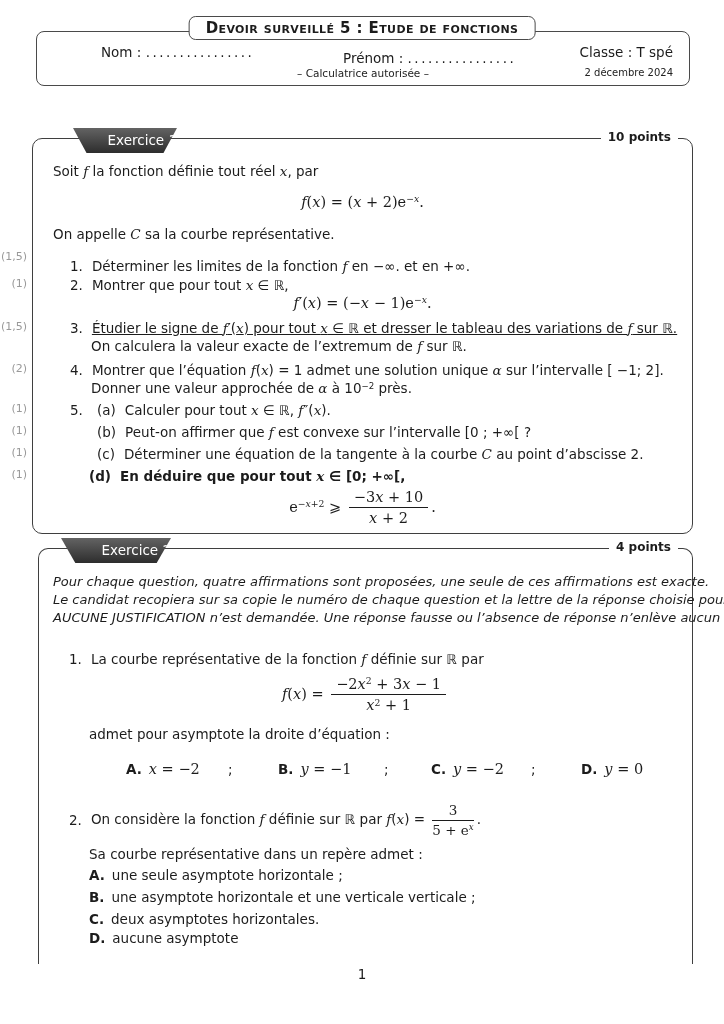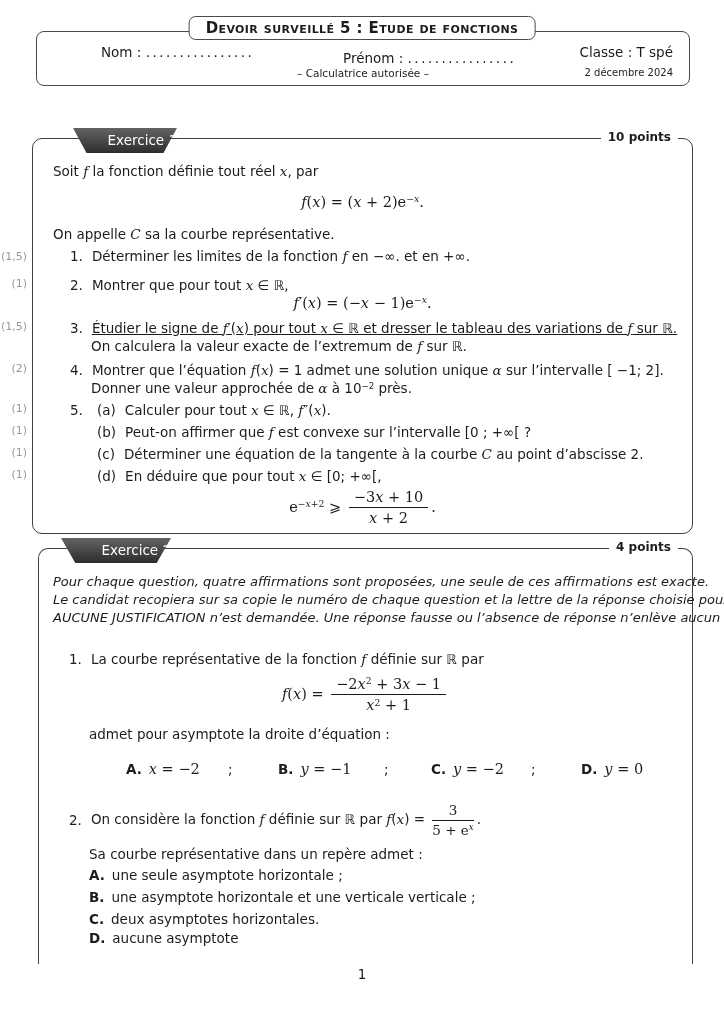--- a/index.html
+++ b/index.html
@@ -87,21 +87,21 @@
   <div class="mark" style="top:468px;">(1)</div>
 
   <div class="exo-box" id="ex1">
     <div class="tab">Exercice 1</div>
     <div class="points">10 points</div>
 
     <div class="line" style="left:20px; top:24px;">Soit <span class="mi">f</span> la fonction définie tout réel <span class="mi">x</span>, par</div>
     <div class="formula" style="top:55px;"><span class="mi">f</span>(<span class="mi">x</span>) = (<span class="mi">x</span> + 2)e<sup>−<span class="mi">x</span></sup>.</div>
     <div class="line" style="left:20px; top:87px;">On appelle <span class="mi">C</span> sa la courbe représentative.</div>
 
-    <div class="line" style="left:37px; top:109px;">
+    <div class="line" style="left:37px; top:119px;">
       <span class="qnum">1.</span><span>Déterminer les limites de la fonction <span class="mi">f</span> en −∞. et en +∞.</span>
     </div>
 
     <div class="line" style="left:37px; top:138px;">
       <span class="qnum">2.</span><span>Montrer que pour tout <span class="mi">x</span> ∈ ℝ,</span>
     </div>
     <div class="formula" style="top:156px;"><span class="mi">f</span>′(<span class="mi">x</span>) = (−<span class="mi">x</span> − 1)e<sup>−<span class="mi">x</span></sup>.</div>
 
     <div class="line" style="left:37px; top:181px;text-decoration:underline;">
       <span class="qnum">3.</span><span>Étudier le signe de <span class="mi">f</span>′(<span class="mi">x</span>) pour tout <span class="mi">x</span> ∈ ℝ et dresser le tableau des variations de <span class="mi">f</span> sur ℝ.</span>
@@ -116,21 +116,21 @@
     <div class="line" style="left:37px; top:263px;">5.</div>
     <div class="line" style="left:64px; top:263px;">
       <span class="qnum">(a)</span><span>Calculer pour tout <span class="mi">x</span> ∈ ℝ, <span class="mi">f</span>″(<span class="mi">x</span>).</span>
     </div>
     <div class="line" style="left:64px; top:285px;">
       <span class="qnum">(b)</span><span>Peut-on affirmer que <span class="mi">f</span> est convexe sur l’intervalle [0 ; +∞[ ?</span>
     </div>
     <div class="line" style="left:64px; top:307px;">
       <span class="qnum">(c)</span><span>Déterminer une équation de la tangente à la courbe <span class="mi">C</span> au point d’abscisse 2.</span>
     </div>
-    <div class="line" style="left:64px; top:329px;">
+    <div class="line" style="left:56px; top:329px;font-weight:bold;">
       <span class="qnum">(d)</span><span>En déduire que pour tout <span class="mi">x</span> ∈ [0; +∞[,</span>
     </div>
     <div class="formula" style="top:349px;">e<sup>−<span class="mi">x</span>+2</sup> ⩾ <span class="frac"><span class="num">−3<span class="mi">x</span> + 10</span><span class="den"><span class="mi">x</span> + 2</span></span>.</div>
   </div>
 
   <div class="exo-box" id="ex2">
     <div class="tab">Exercice 2</div>
     <div class="points">4 points</div>
 
     <div class="line italic-line" style="left:14px; top:25px;">Pour chaque question, quatre affirmations sont proposées, une seule de ces affirmations est exacte.</div>

